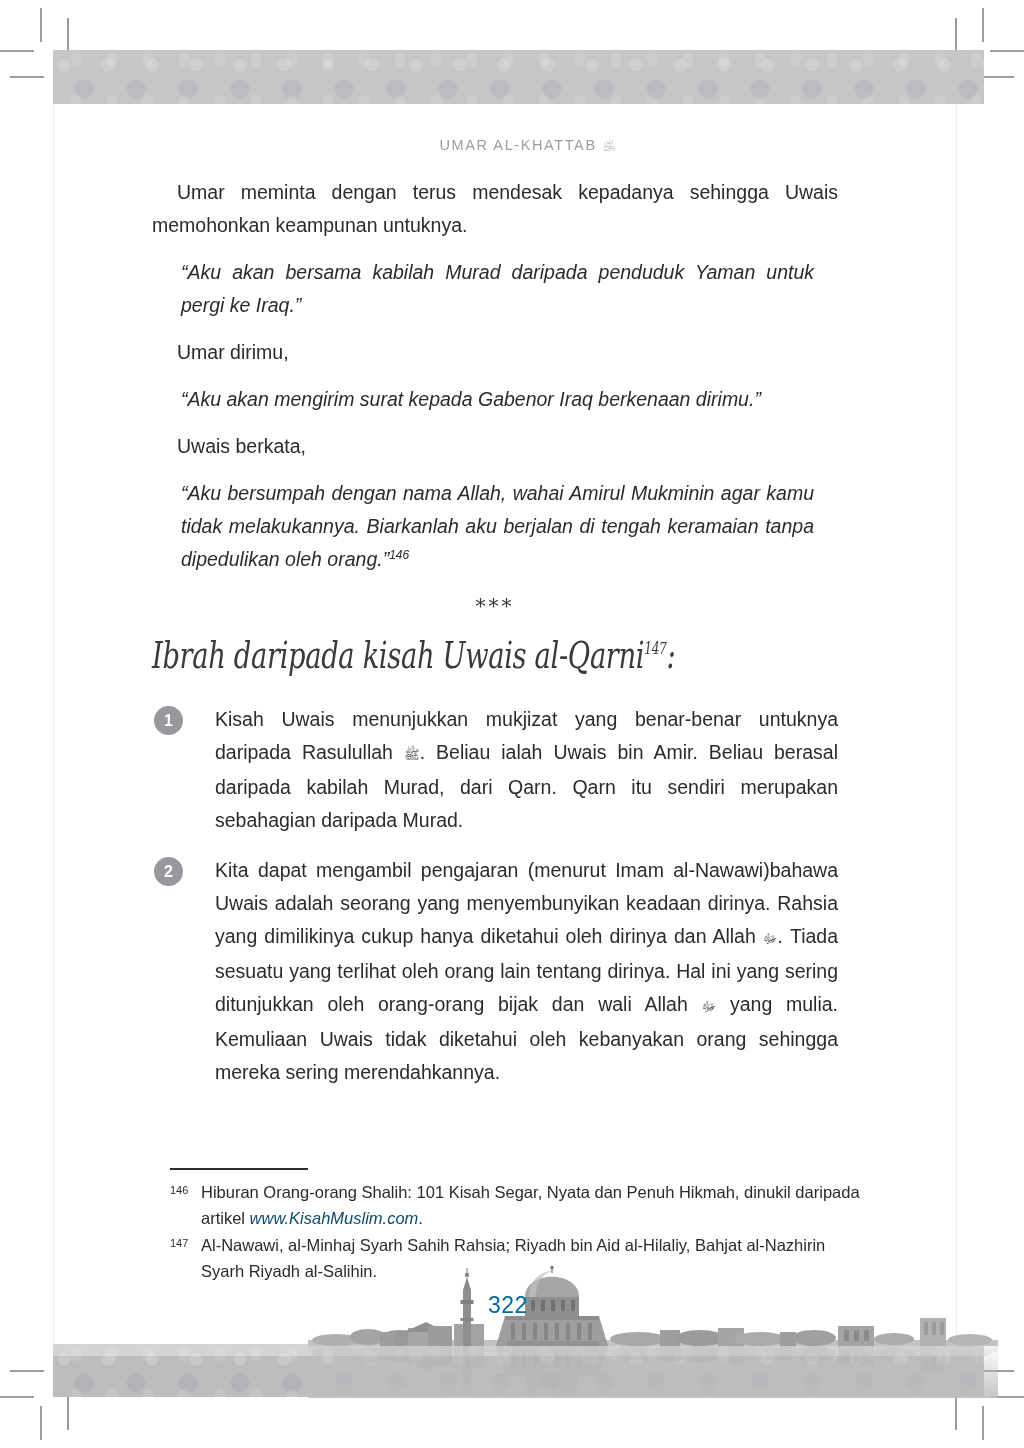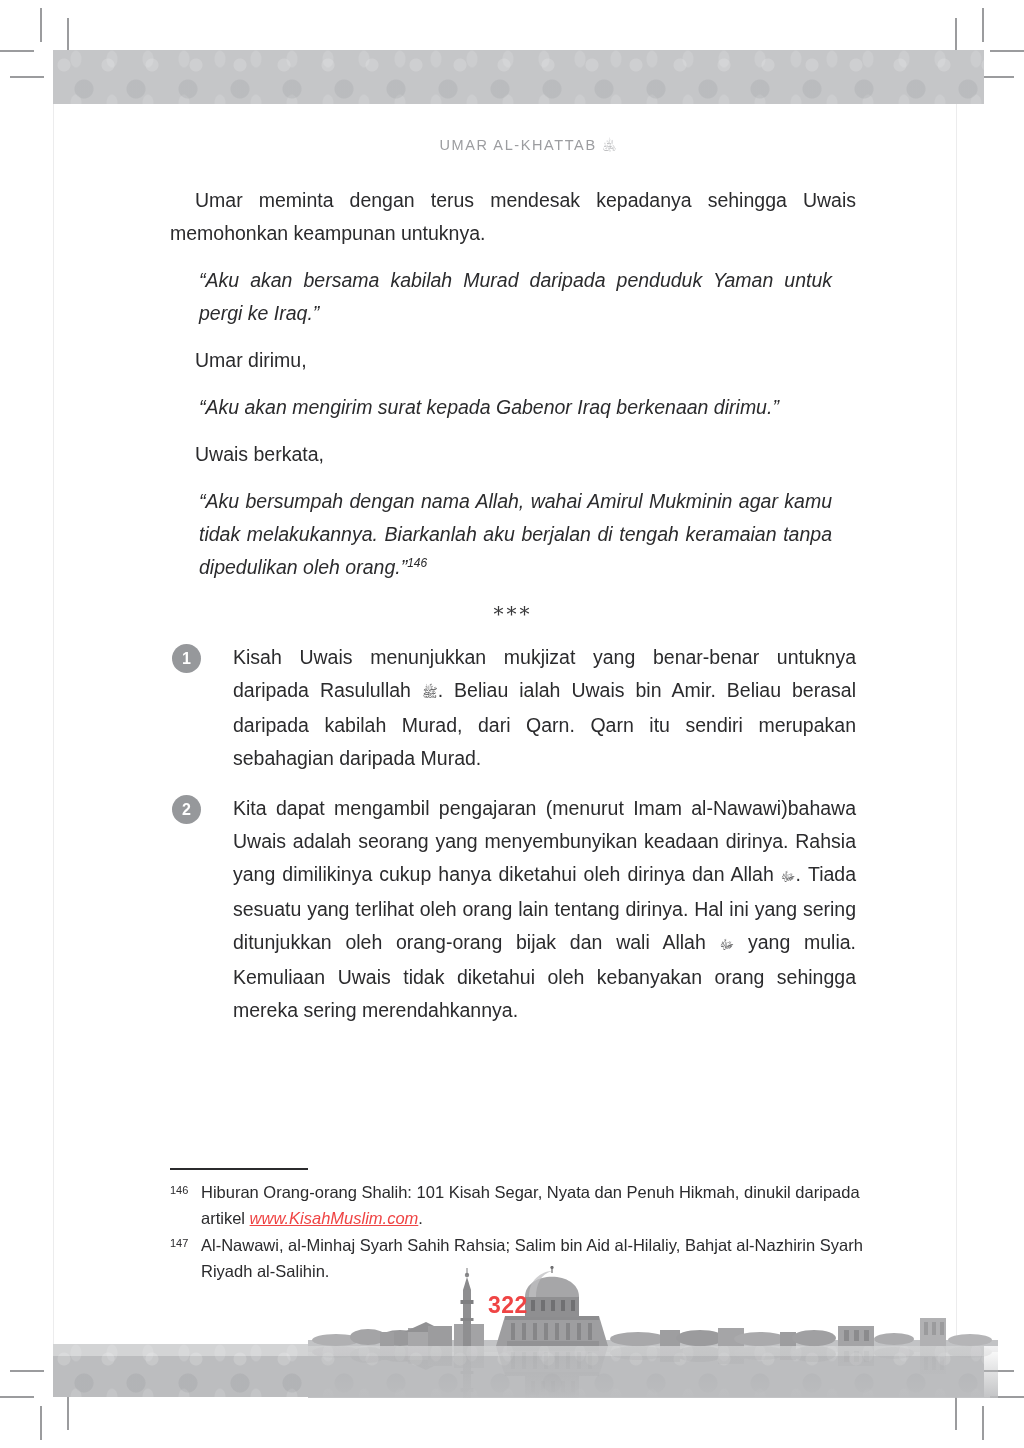--- a/index.html
+++ b/index.html
@@ -37,22 +37,22 @@
 
   
   .page-header{
     position:absolute;top:137px;left:0;width:100%;text-align:center;
     font-size:14.5px;letter-spacing:1.6px;color:#9c9da0;margin-left:16px;
   }
   .page-header .hon{color:#a6a7aa;}
 
   
   .content{
-    position:absolute;left:170px;top:176px;width:686px;
-    font-size:19.5px;line-height:33px;text-align:justify;margin-top:8px;
+    position:absolute;left:152px;top:176px;width:686px;
+    font-size:19.5px;line-height:33px;text-align:justify;
   }
   .content p{margin:0 0 14px;}
   .para{text-indent:25px;}
   .quote{
     font-style:italic;margin:0 0 14px;
     padding-left:29px;padding-right:24px;
   }
   sup.fn{font-size:12px;line-height:0;vertical-align:super;font-style:italic;}
   .hon{font-size:13px;opacity:.9;}
 
@@ -78,27 +78,27 @@
 
   
   .footnotes{
     position:absolute;left:170px;top:1168px;width:700px;
     font-size:16.5px;line-height:26px;text-align:left;
   }
   .fn-rule{width:138px;height:2px;background:#2b2b2d;margin:0 0 9px;}
   .footnote{position:relative;padding-left:31px;margin:0 0 1px;}
   .fn-marker{position:absolute;left:0;top:-2px;font-size:11px;}
   .it{}
-  .fn-link{color:#ef4444;font-style:italic;text-decoration:underline;cursor:pointer;}
+  .fn-link{color:#0c4a6e;font-style:italic;cursor:pointer;}
 
   
   .mosque-svg{position:absolute;left:308px;top:1266px;width:690px;height:132px;}
   .page-number{
     position:absolute;left:488px;top:1292px;
-    font-size:23px;font-weight:bold;color:#ef4444;letter-spacing:.5px;
+    font-size:23px;font-weight:normal;color:#0369a1;letter-spacing:.5px;
   }
 </style>
 </head>
 <body>
 
 <div class="sheet">
 
   <div class="crop v" style="left:40px;top:8px;"></div>
   <div class="crop v" style="left:67px;top:18px;"></div>
   <div class="crop h" style="left:0px;top:50px;"></div>
@@ -141,20 +141,25 @@
     <p class="quote">“Aku akan mengirim surat kepada Gabenor Iraq berkenaan dirimu.”</p>
 
     <p class="para">Uwais berkata,</p>
 
     <p class="quote">
       <span>“Aku bersumpah dengan nama Allah, wahai Amirul Mukminin agar kamu tidak melakukannya. Biarkanlah aku berjalan di tengah keramaian tanpa dipedulikan oleh orang.”</span><sup class="fn">146</sup>
     </p>
 
     <div class="separator">***</div>
 
+    <h2 class="section-heading">
+      <span class="condense">
+        <span>Ibrah daripada kisah Uwais al-Qarni</span><sup class="fn">147</sup><span>:</span>
+      </span>
+    </h2>
 
     <div class="list-item">
       <span class="badge">1</span>
       <span>Kisah Uwais menunjukkan mukjizat yang benar-benar untuknya daripada Rasulullah </span><span class="hon">ﷺ</span><span>. Beliau ialah Uwais bin Amir. Beliau berasal daripada kabilah Murad, dari Qarn. Qarn itu sendiri merupakan sebahagian daripada Murad.</span>
     </div>
 
     <div class="list-item">
       <span class="badge">2</span>
       <span>Kita dapat mengambil pengajaran (menurut Imam al-Nawawi)bahawa Uwais adalah seorang yang menyembunyikan keadaan dirinya. Rahsia yang dimilikinya cukup hanya diketahui oleh dirinya dan Allah </span><span class="hon">ﷻ</span><span>. Tiada sesuatu yang terlihat oleh orang lain tentang dirinya. Hal ini yang sering ditunjukkan oleh orang-orang bijak dan wali Allah </span><span class="hon">ﷻ</span><span> yang mulia. Kemuliaan Uwais tidak diketahui oleh kebanyakan orang sehingga mereka sering merendahkannya.</span>
     </div>
@@ -164,21 +169,21 @@
   <div class="footnotes">
     <div class="fn-rule"></div>
 
     <div class="footnote">
       <span class="fn-marker">146</span>
       <span class="it">Hiburan Orang-orang Shalih: 101 Kisah Segar, Nyata dan Penuh Hikmah,</span><span> dinukil daripada artikel </span><a class="fn-link">www.KisahMuslim.com</a><span>.</span>
     </div>
 
     <div class="footnote">
       <span class="fn-marker">147</span>
-      <span>Al-Nawawi, </span><span class="it">al-Minhaj Syarh Sahih Rahsia;</span><span> Salim bin Aid al-Hilaliy, </span><span class="it">Bahjat al-Nazhirin Syarh Riyadh al-Salihin.</span>
+      <span>Al-Nawawi, </span><span class="it">al-Minhaj Syarh Sahih Rahsia;</span><span> Riyadh bin Aid al-Hilaliy, </span><span class="it">Bahjat al-Nazhirin Syarh Riyadh al-Salihin.</span>
     </div>
   </div>
 
   <svg class="mosque-svg" viewBox="0 0 690 132">
     <defs>
       <linearGradient id="fadeband" x1="0" y1="0" x2="0" y2="1">
         <stop offset="0" stop-color="#bcbdbf" stop-opacity="0"></stop>
         <stop offset="1" stop-color="#bcbdbf" stop-opacity="0.9"></stop>
       </linearGradient>
       <g id="city">

